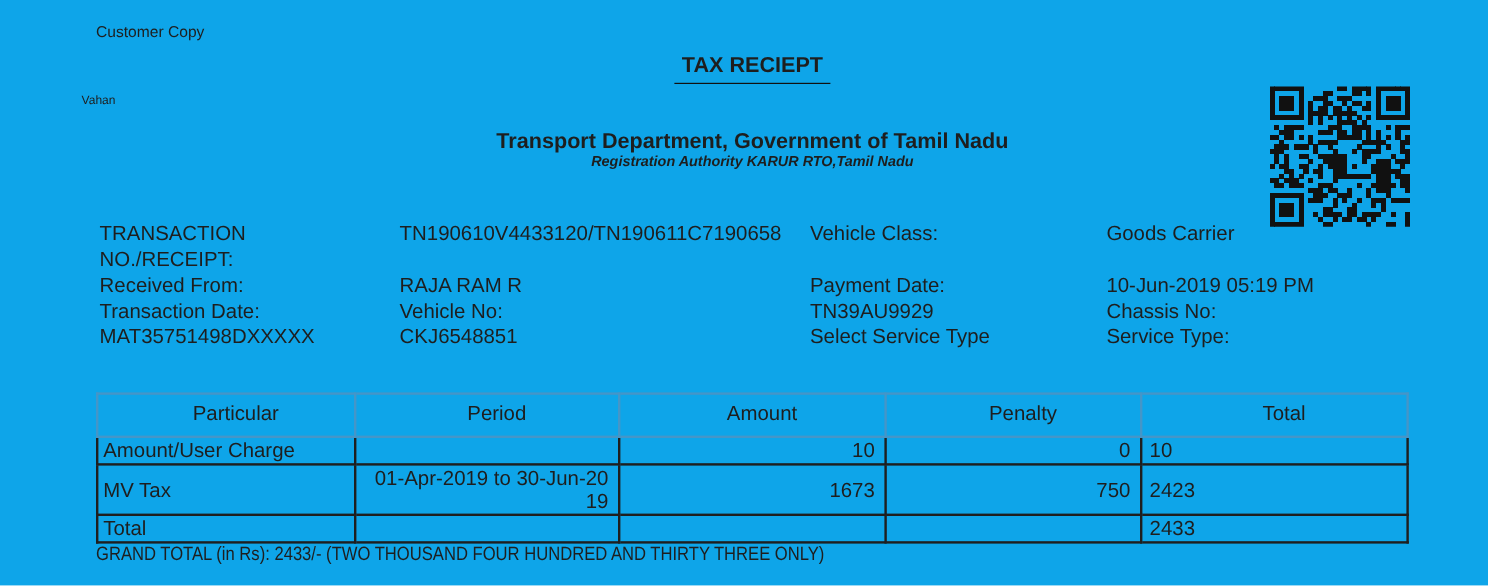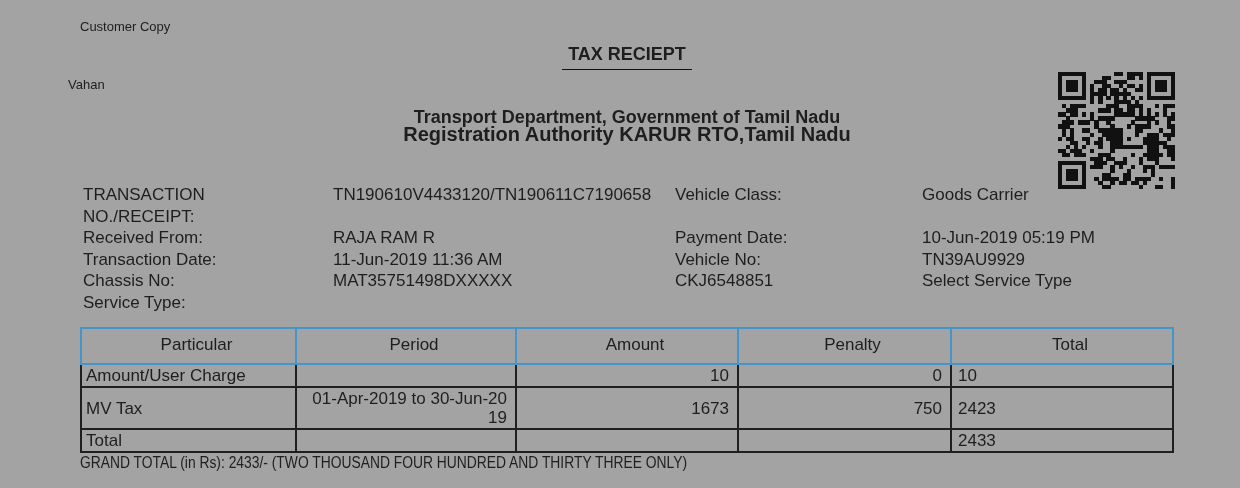--- a/index.html
+++ b/index.html
@@ -3,31 +3,31 @@
 <meta charset="utf-8">
 <style>
   :root{
     --header-border:#4596c8;
     --body-border:#1f1f1f;
     --text:#1e1e1e;
     --qr-dark:#111111;
   }
   html,body{margin:0;padding:0;background:#ffffff;}
   body{font-family:"Liberation Sans","DejaVu Sans",sans-serif;color:var(--text);}
-  .page{position:relative;width:1240px;height:488px;background:#a3a3a3;overflow:hidden;}
+  .page{position:relative;width:1240px;height:488px;background:#0ea5e9;overflow:hidden;}
 
   .copy-label{position:absolute;left:80px;top:19px;font-size:13px;line-height:15px;}
-  .portal-label{position:absolute;left:68px;top:77px;font-size:13px;line-height:15px;}
+  .portal-label{position:absolute;left:68px;top:77px;font-size:10px;line-height:15px;}
 
   .center-head{position:absolute;left:14px;right:0;text-align:center;}
   .title-wrap{top:44px;text-align:center;}
   .doc-title{display:inline-block;font-size:18px;font-weight:bold;line-height:20px;
              padding:0 6px 5px 6px;border-bottom:1px solid #111;}
   .subtitle1{top:87px;font-size:18px;font-weight:bold;line-height:20px;margin-top:20px;}
-  .subtitle2{top:124px;font-size:20px;font-weight:bold;line-height:20px;}
+  .subtitle2{top:124px;font-size:12px;font-weight:bold;line-height:20px;font-style:italic;}
 
   .qr{position:absolute;left:1058px;top:72px;width:117px;height:117px;}
   .qr svg{width:100%;height:100%;display:block;shape-rendering:crispEdges;}
 
   .details{position:absolute;left:83px;top:184px;width:1110px;
            display:grid;grid-template-columns:250px 342px 247px 1fr;
            font-size:17px;line-height:21.5px;}
   .details .cell{white-space:nowrap;}
   .details .lbl1{white-space:pre-line;}
 
@@ -479,21 +479,20 @@
     <div class="cell">TN190610V4433120/TN190611C7190658</div>
     <div class="cell">Vehicle Class:</div>
     <div class="cell">Goods Carrier</div>
 
     <div class="cell">Received From:</div>
     <div class="cell">RAJA RAM R</div>
     <div class="cell">Payment Date:</div>
     <div class="cell">10-Jun-2019 05:19 PM</div>
 
     <div class="cell">Transaction Date:</div>
-    <div class="cell">11-Jun-2019 11:36 AM</div>
     <div class="cell">Vehicle No:</div>
     <div class="cell">TN39AU9929</div>
 
     <div class="cell">Chassis No:</div>
     <div class="cell">MAT35751498DXXXXX</div>
     <div class="cell">CKJ6548851</div>
 
     <div class="cell">Select Service Type</div>
     <div class="cell">Service Type:</div>
     <div class="cell"></div>

